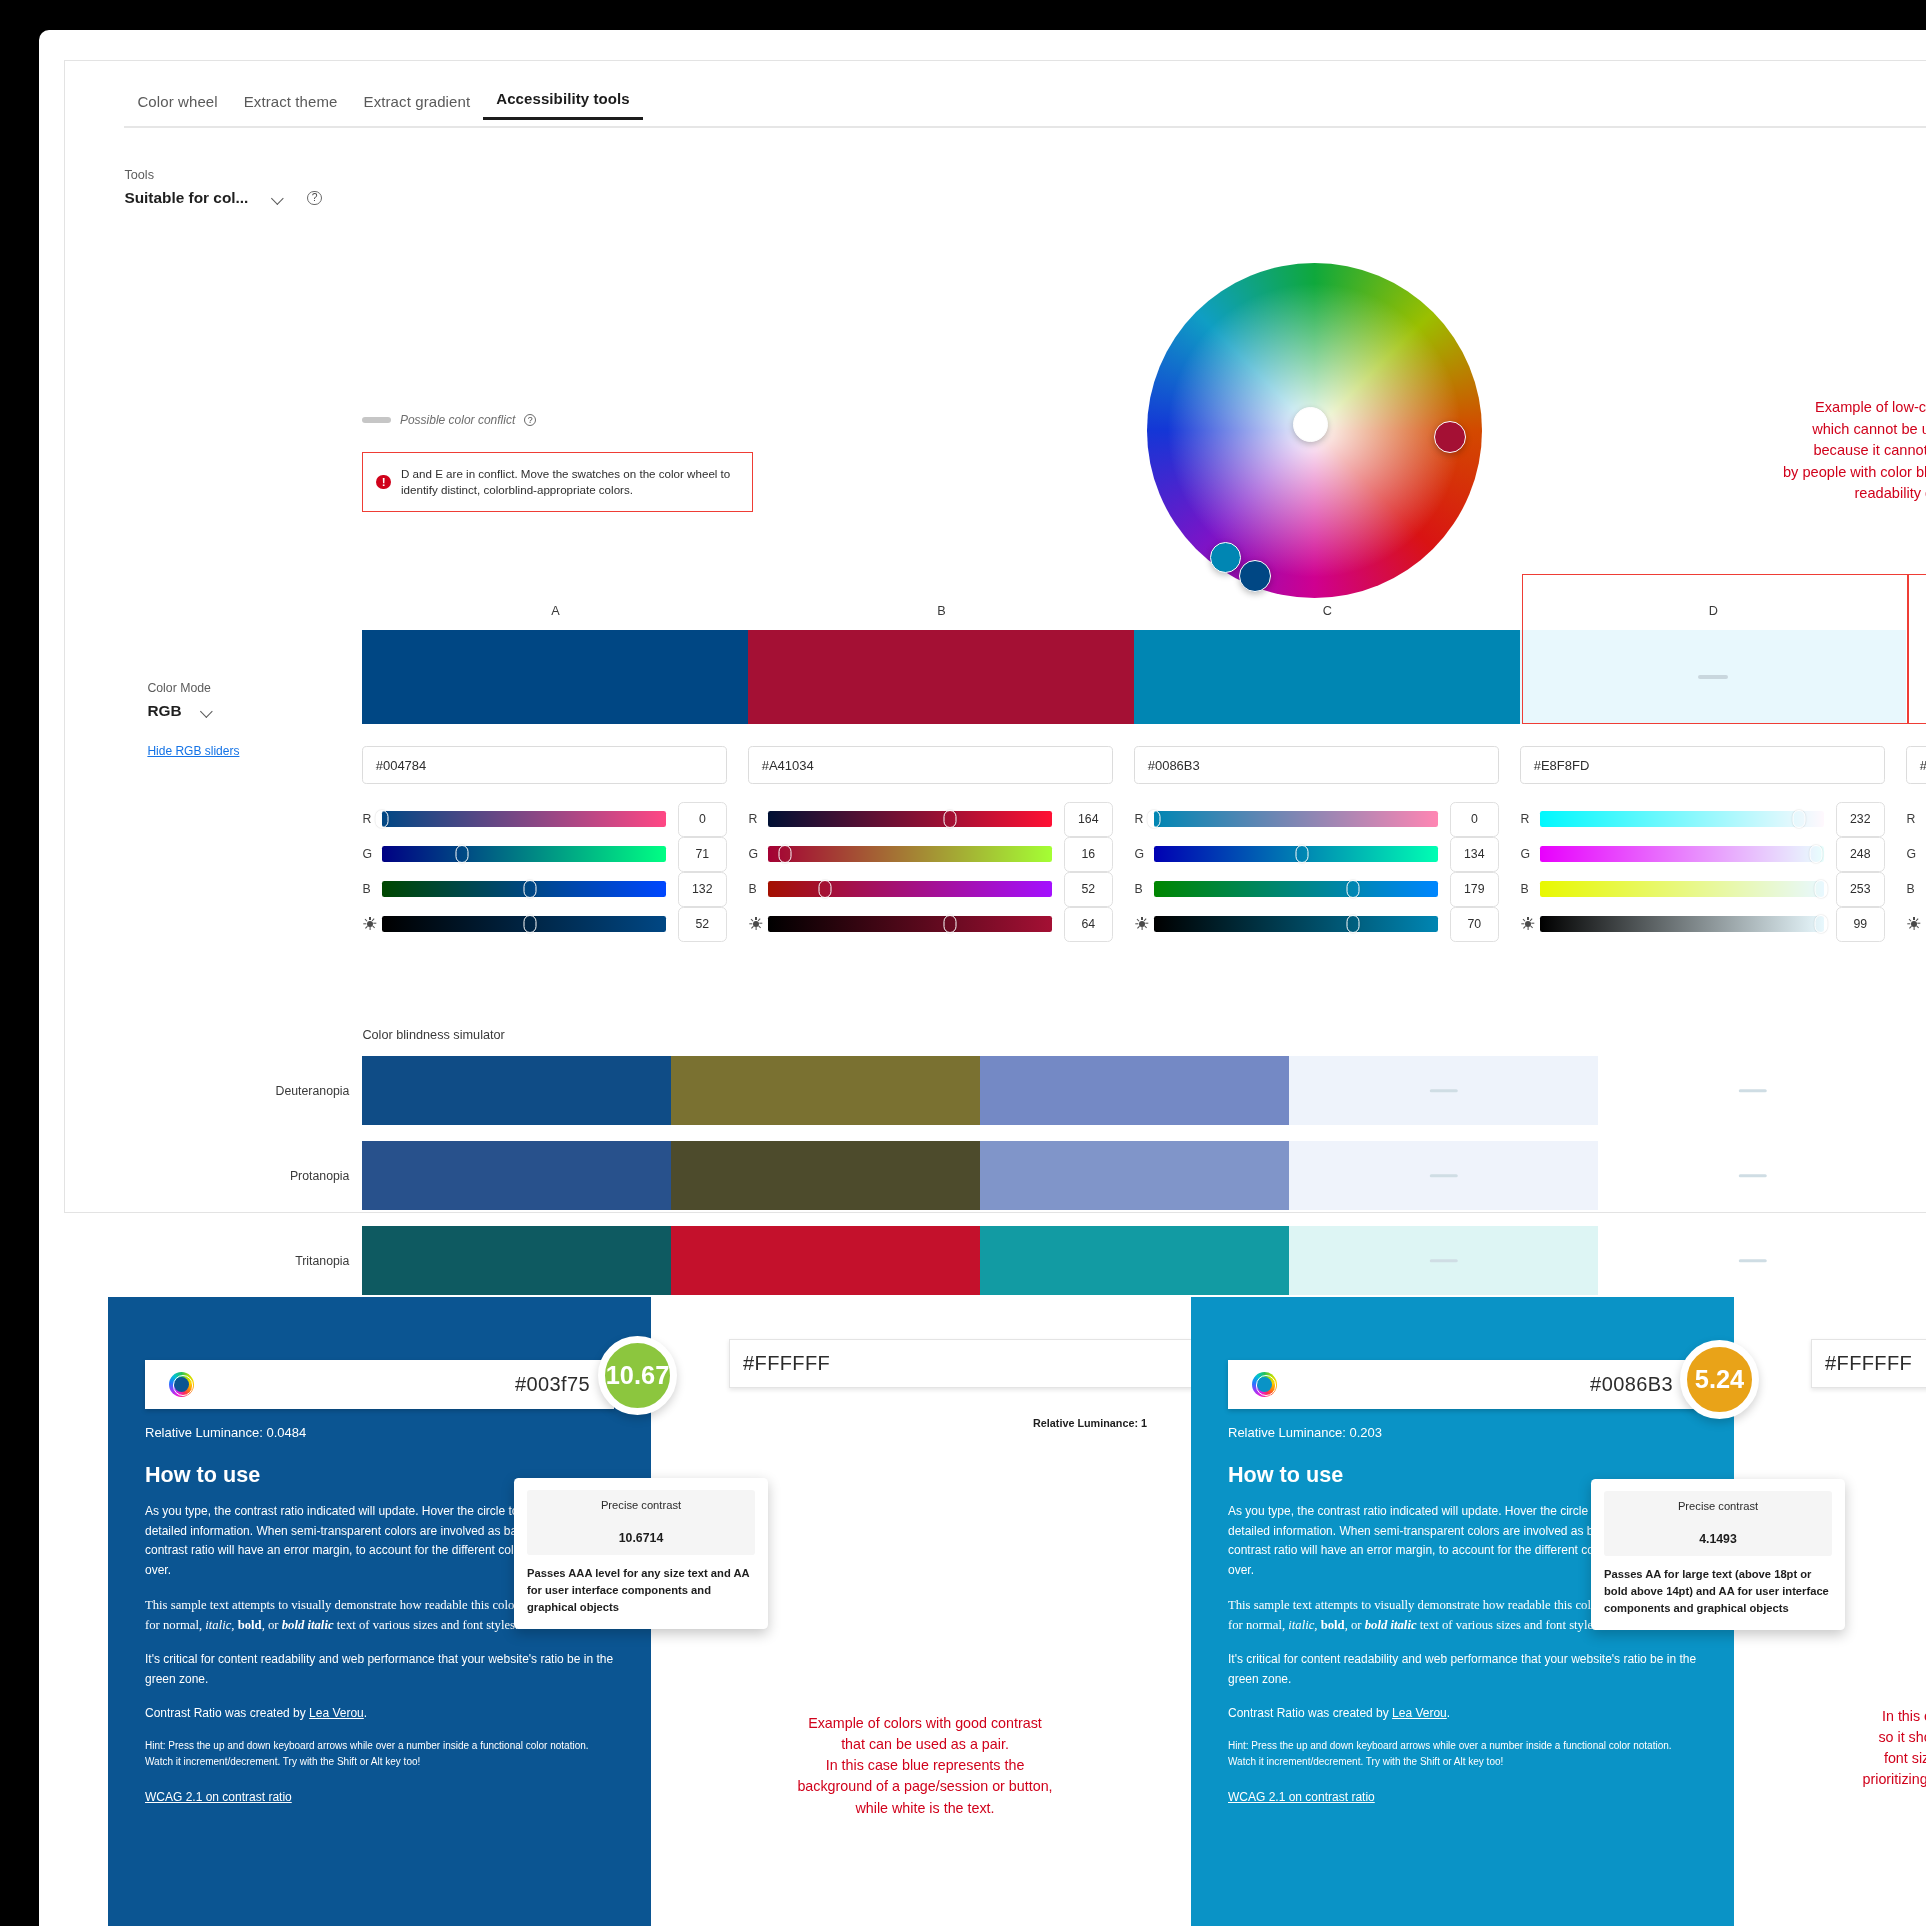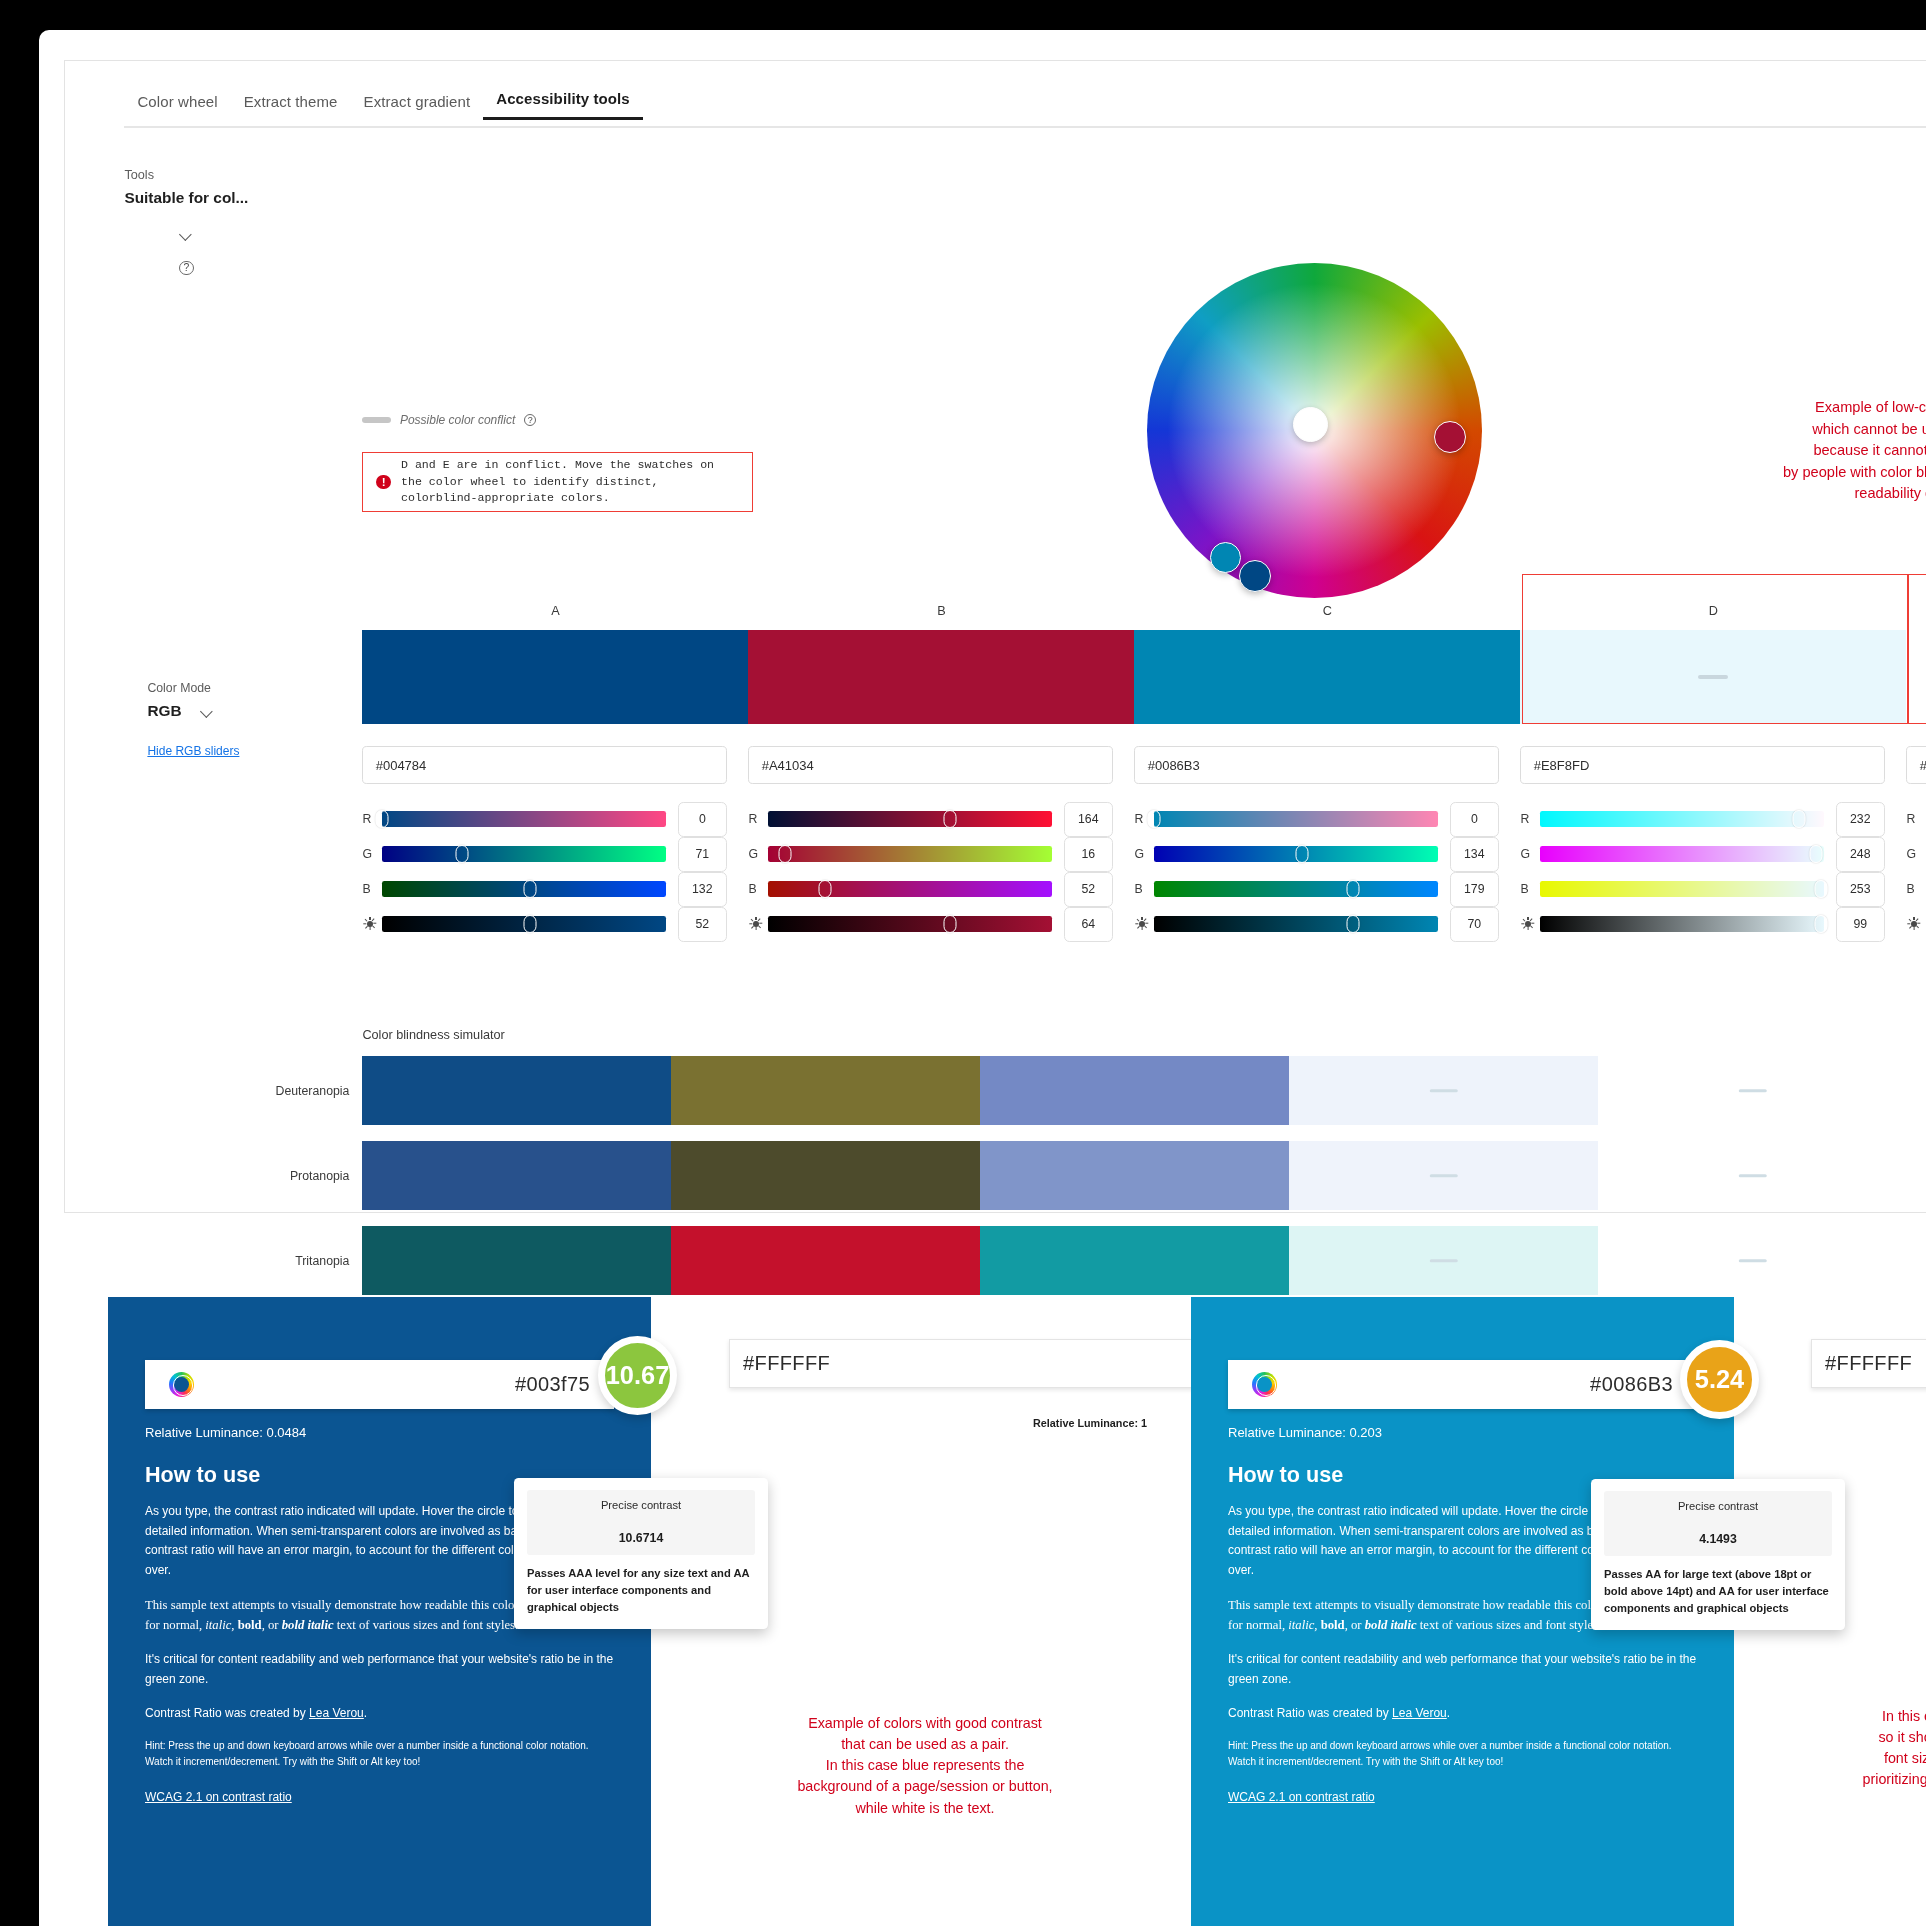--- a/index.html
+++ b/index.html
@@ -47,21 +47,21 @@
     position: absolute; left: 59px; top: 65px;
     width: 2084px; height: 1.5px; background: #e6e6e6;
   }
 
   .tools-label {
     position: absolute; left: 59px; top: 107px;
     font-size: 12.7px; color: #5c5c5c;
   }
   .tools-select {
     position: absolute; left: 59px; top: 128px;
-    display: flex; align-items: center; gap: 23px; flex-direction: column;
+    display: flex; align-items: center; gap: 23px;
   }
   .tools-select .val { font-size: 15.4px; font-weight: 700; color: #1f1f1f; }
   .chev {
     width: 13px; height: 7.7px; position: relative;
   }
   .chev::before {
     content: ""; position: absolute; left: 1.2px; top: 0;
     width: 7.7px; height: 7.7px;
     border-right: 1.9px solid #5a5a5a; border-bottom: 1.9px solid #5a5a5a;
     transform: rotate(45deg);
@@ -91,21 +91,21 @@
   }
   .excl {
     flex: 0 0 auto;
     width: 14.6px; height: 14.6px; border-radius: 50%;
     background: #d0021b; position: relative;
   }
   .excl::after {
     content: "!"; position: absolute; left: 0; right: 0; top: -0.4px;
     color: #fff; font-size: 11.6px; font-weight: 700; text-align: center; line-height: 15.4px;
   }
-  .conflict-txt { font-size: 11.6px; line-height: 1.42; color: #2e2e2e; font-family: Liberation Mono, monospace; }
+  .conflict-txt { font-size: 11.6px; line-height: 1.42; color: #2e2e2e; }
 
   
   .wheel-wrap { position: absolute; left: 1082px; top: 202px; width: 335px; height: 335px; }
   .wheel {
     position: absolute; left: 0; top: 0; width: 335px; height: 335px; border-radius: 50%;
     background:
       radial-gradient(circle at 50% 50%, rgba(255,255,255,1) 0%, rgba(255,255,255,0.88) 7%, rgba(255,255,255,0.0) 62%),
       conic-gradient(from 90deg,
         #d34900 0deg, #d91313 45deg, #cf0090 90deg, #7a14c8 135deg,
         #1436d6 180deg, #0f9ec4 225deg, #0fa83c 270deg, #9bbf00 315deg, #d34900 360deg);

